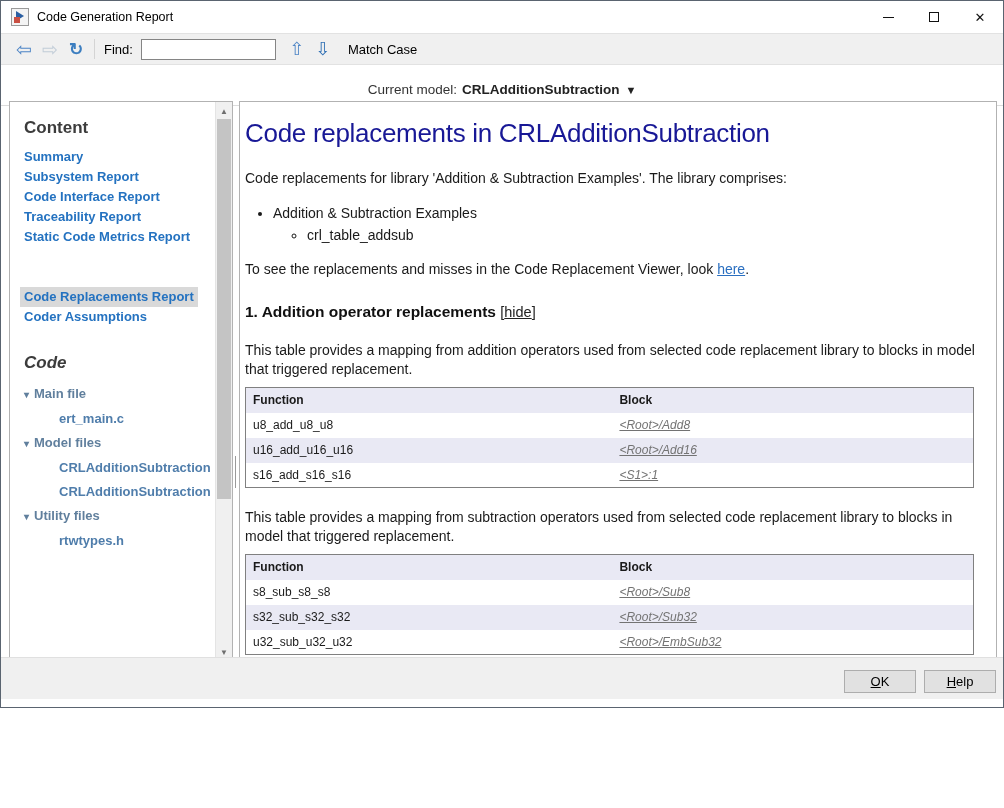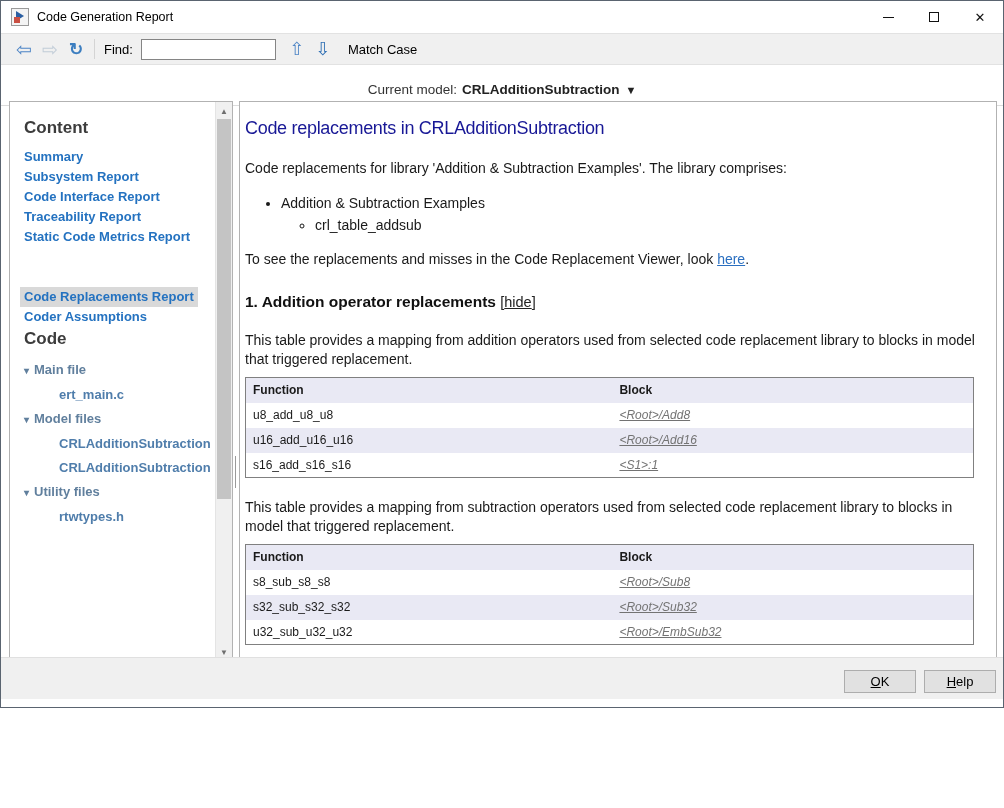--- a/index.html
+++ b/index.html
@@ -65,37 +65,37 @@
     position:absolute; left:238px; top:100px; width:758px; bottom:44px;
     border:1px solid #b2b2b2; background:#fff; overflow:hidden;
   }
   .splitter { position:absolute; left:234px; top:455px; width:1px; height:32px; background:#9a9a9a; }
 
   
   .sb-inner { position:absolute; left:0; top:0; right:17px; bottom:0; padding:12px 0 0 14px; overflow:hidden; white-space:nowrap; }
   .sb-heading { font-size:17px; font-weight:bold; color:#3c3c3c; margin:4px 0 9px 0; }
   .sb-link { display:block; font-size:13px; font-weight:bold; color:#2472c0; line-height:20px; text-decoration:none; width:fit-content; }
   .sb-link.selected { background:#d9d9d9; padding:0 4px; margin-left:-4px;margin-top:40px; }
-  .sb-heading.code { margin-top:2px; }
+  .sb-heading.code { margin-top:26px;font-style:italic; }
   .tree-cat { font-size:13px; font-weight:bold; color:#607f9d; line-height:24px; }
   .tree-caret { font-size:10px; margin-right:5px; color:#607f9d; }
   .tree-file { display:block; font-size:13px; font-weight:bold; color:#4f7dab; line-height:24px; padding-left:35px; text-decoration:none; }
 
   
   .sb-scroll { position:absolute; right:0; top:0; bottom:0; width:17px; background:#f0f0f0; border-left:1px solid #e4e4e4; }
   .sb-scroll .arr { position:absolute; left:0; width:100%; text-align:center; font-size:8px; color:#6e6e6e; }
   .sb-scroll .arr.up { top:5px; }
   .sb-scroll .arr.down { bottom:5px; }
   .sb-thumb { position:absolute; left:1px; right:1px; top:17px; height:380px; background:#c4c4c4; }
 
   
   .report { padding:4px 12px 0 5px; color:#1a1a1a; font-size:14px; }
-  .report h1 { font-size:18px; font-weight:normal; color:#181896; margin:12px 0 20px 0; letter-spacing:-0.3px; }
+  .report h1 { font-size:26px; font-weight:normal; color:#181896; margin:12px 0 20px 0; letter-spacing:-0.3px; }
   .report .para { line-height:19px; margin-bottom:14px; }
-  .report ul.lvl1 { list-style:disc; margin:0 0 14px 36px; line-height:22px; }
+  .report ul.lvl1 { list-style:disc; margin:0 0 14px 28px; line-height:22px; }
   .report ul.lvl2 { list-style:circle; margin:0 0 0 34px; line-height:22px; }
   .link-blue { color:#2a6fc0; text-decoration:underline; }
   .sec-head { font-size:15.5px; font-weight:bold; color:#111; margin:24px 0 0 0; }
   .hide-wrap { font-weight:normal; font-size:14.5px; color:#222; }
   .hide-link { color:#222; text-decoration:underline; }
   .sec-desc { margin:20px 0 8px 0; line-height:19px; }
   table.crl { border-collapse:collapse; width:729px; border:1px solid #808080; margin-bottom:6px; }
   table.crl th, table.crl td { font-size:12px; text-align:left; height:25px; padding:0 0 0 7px; font-weight:normal; }
   table.crl th { font-weight:bold; }
   table.crl .shade { background:#e9e9f4; }

